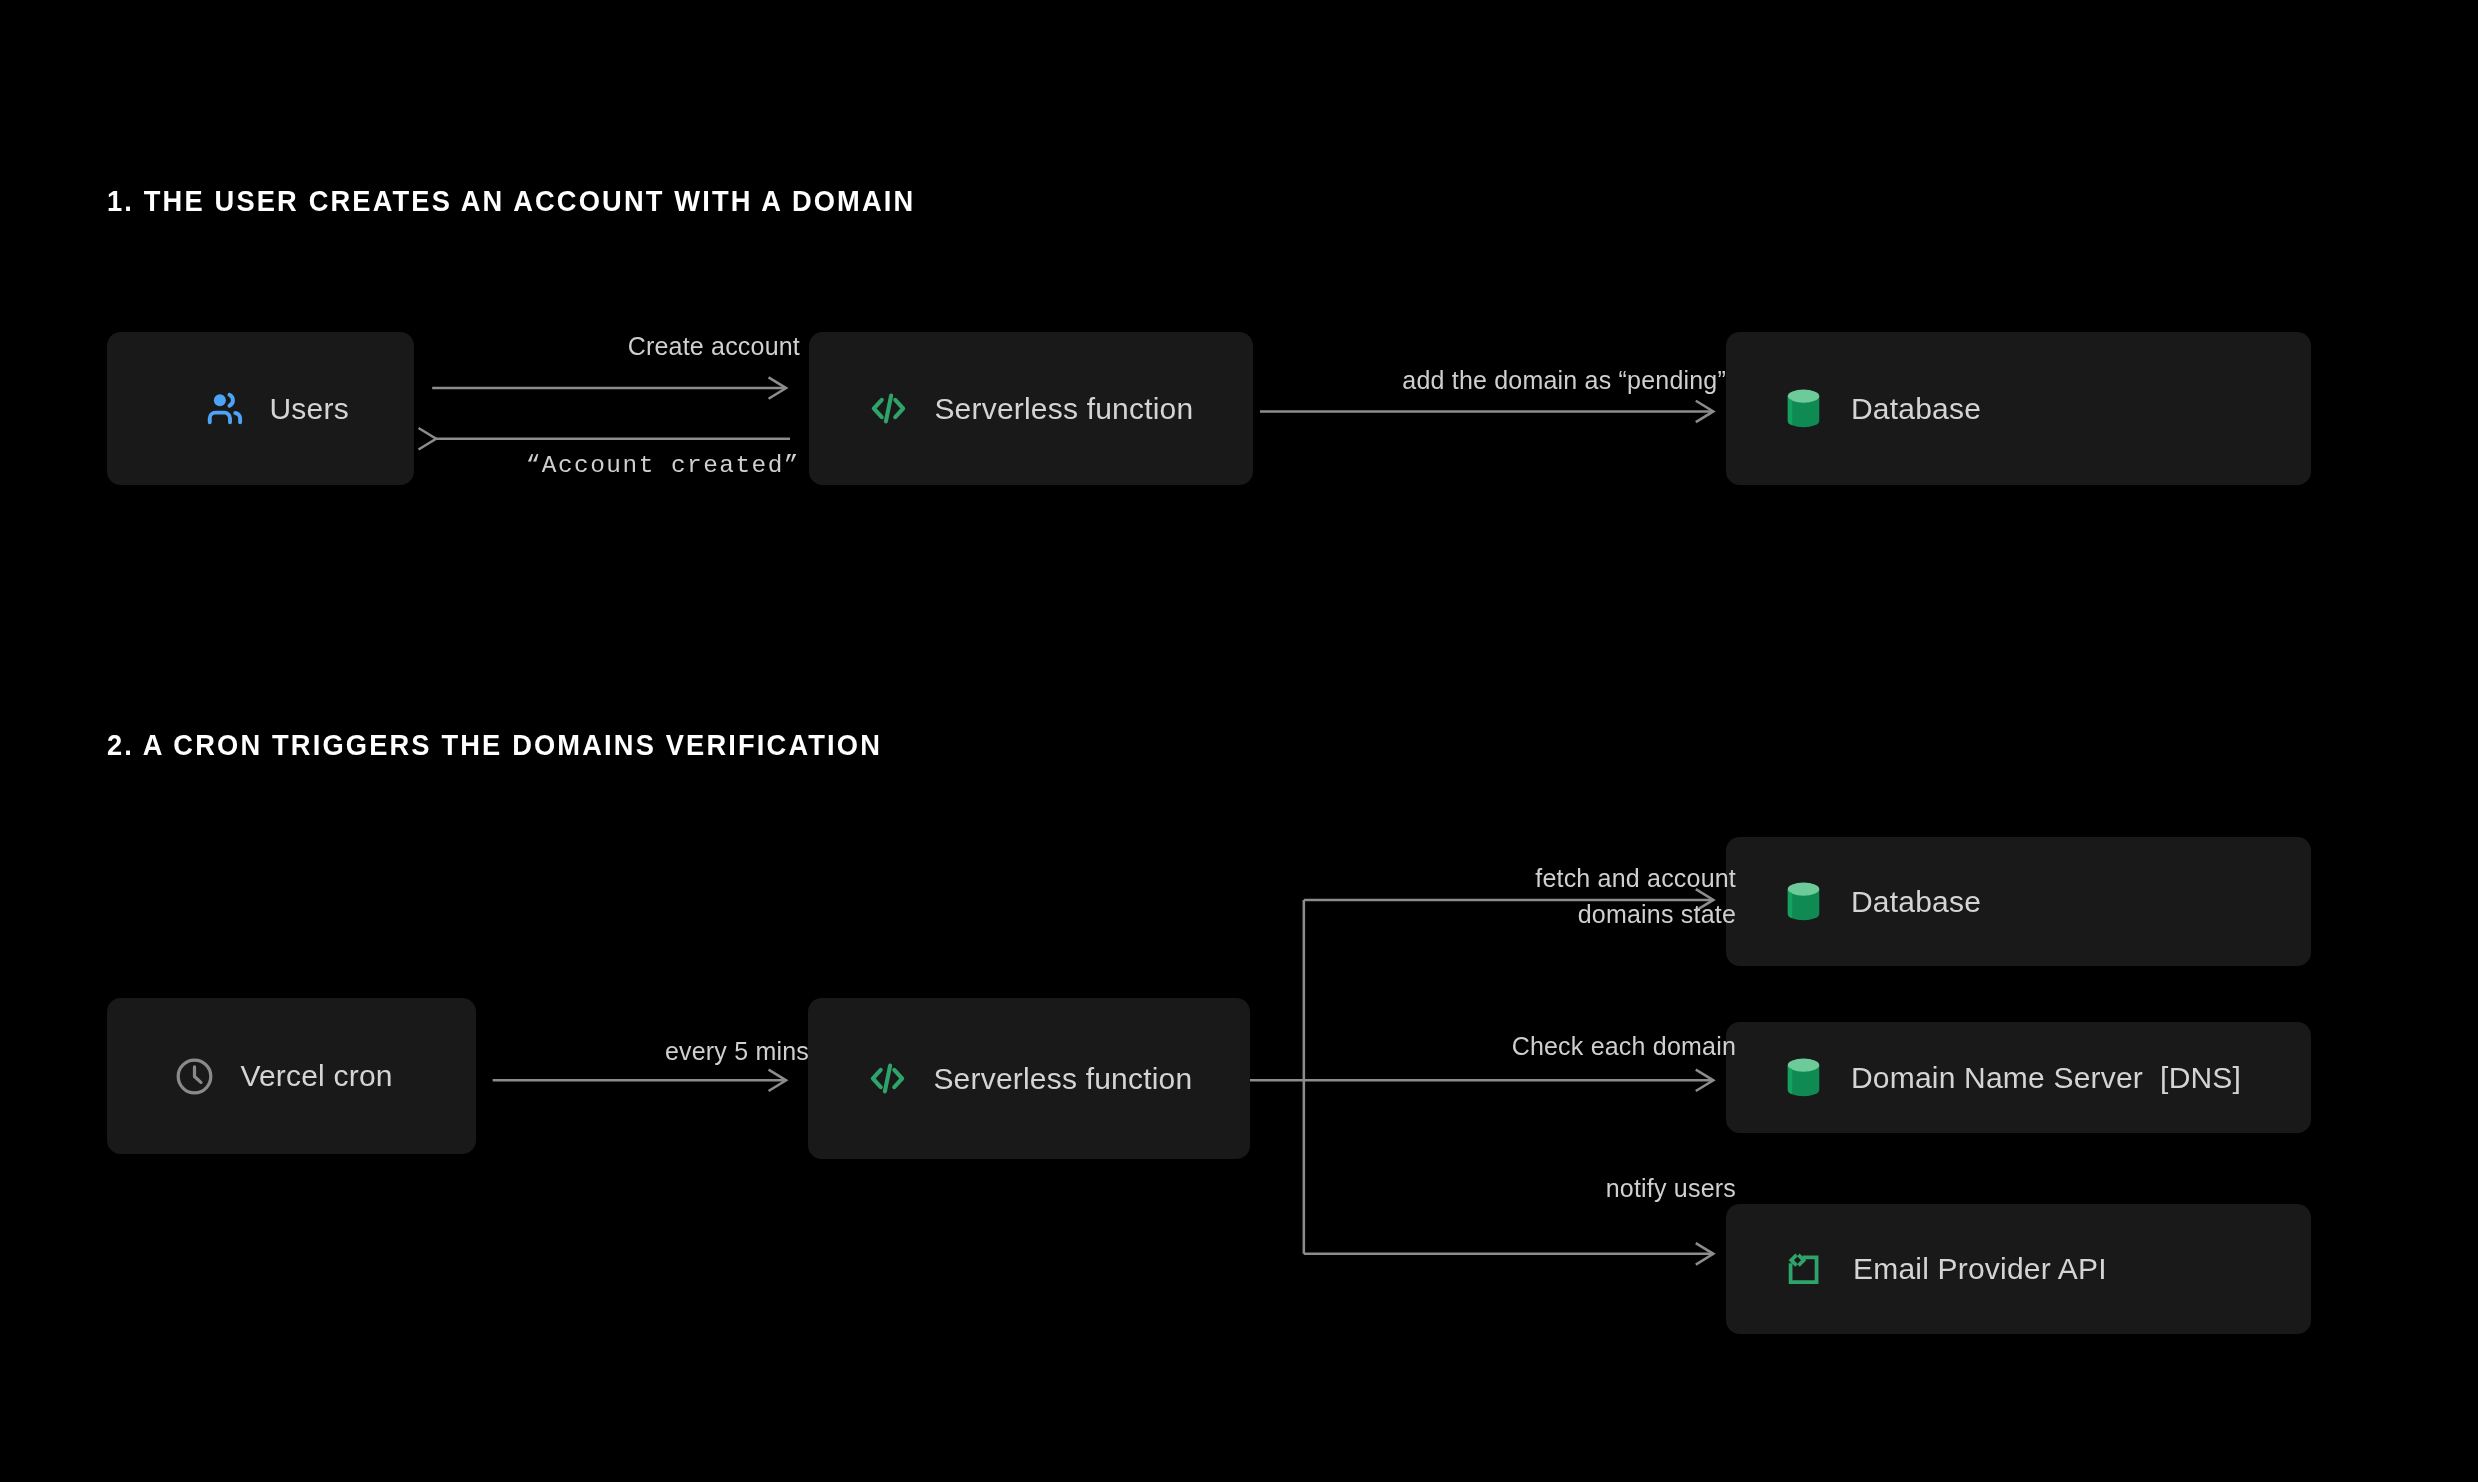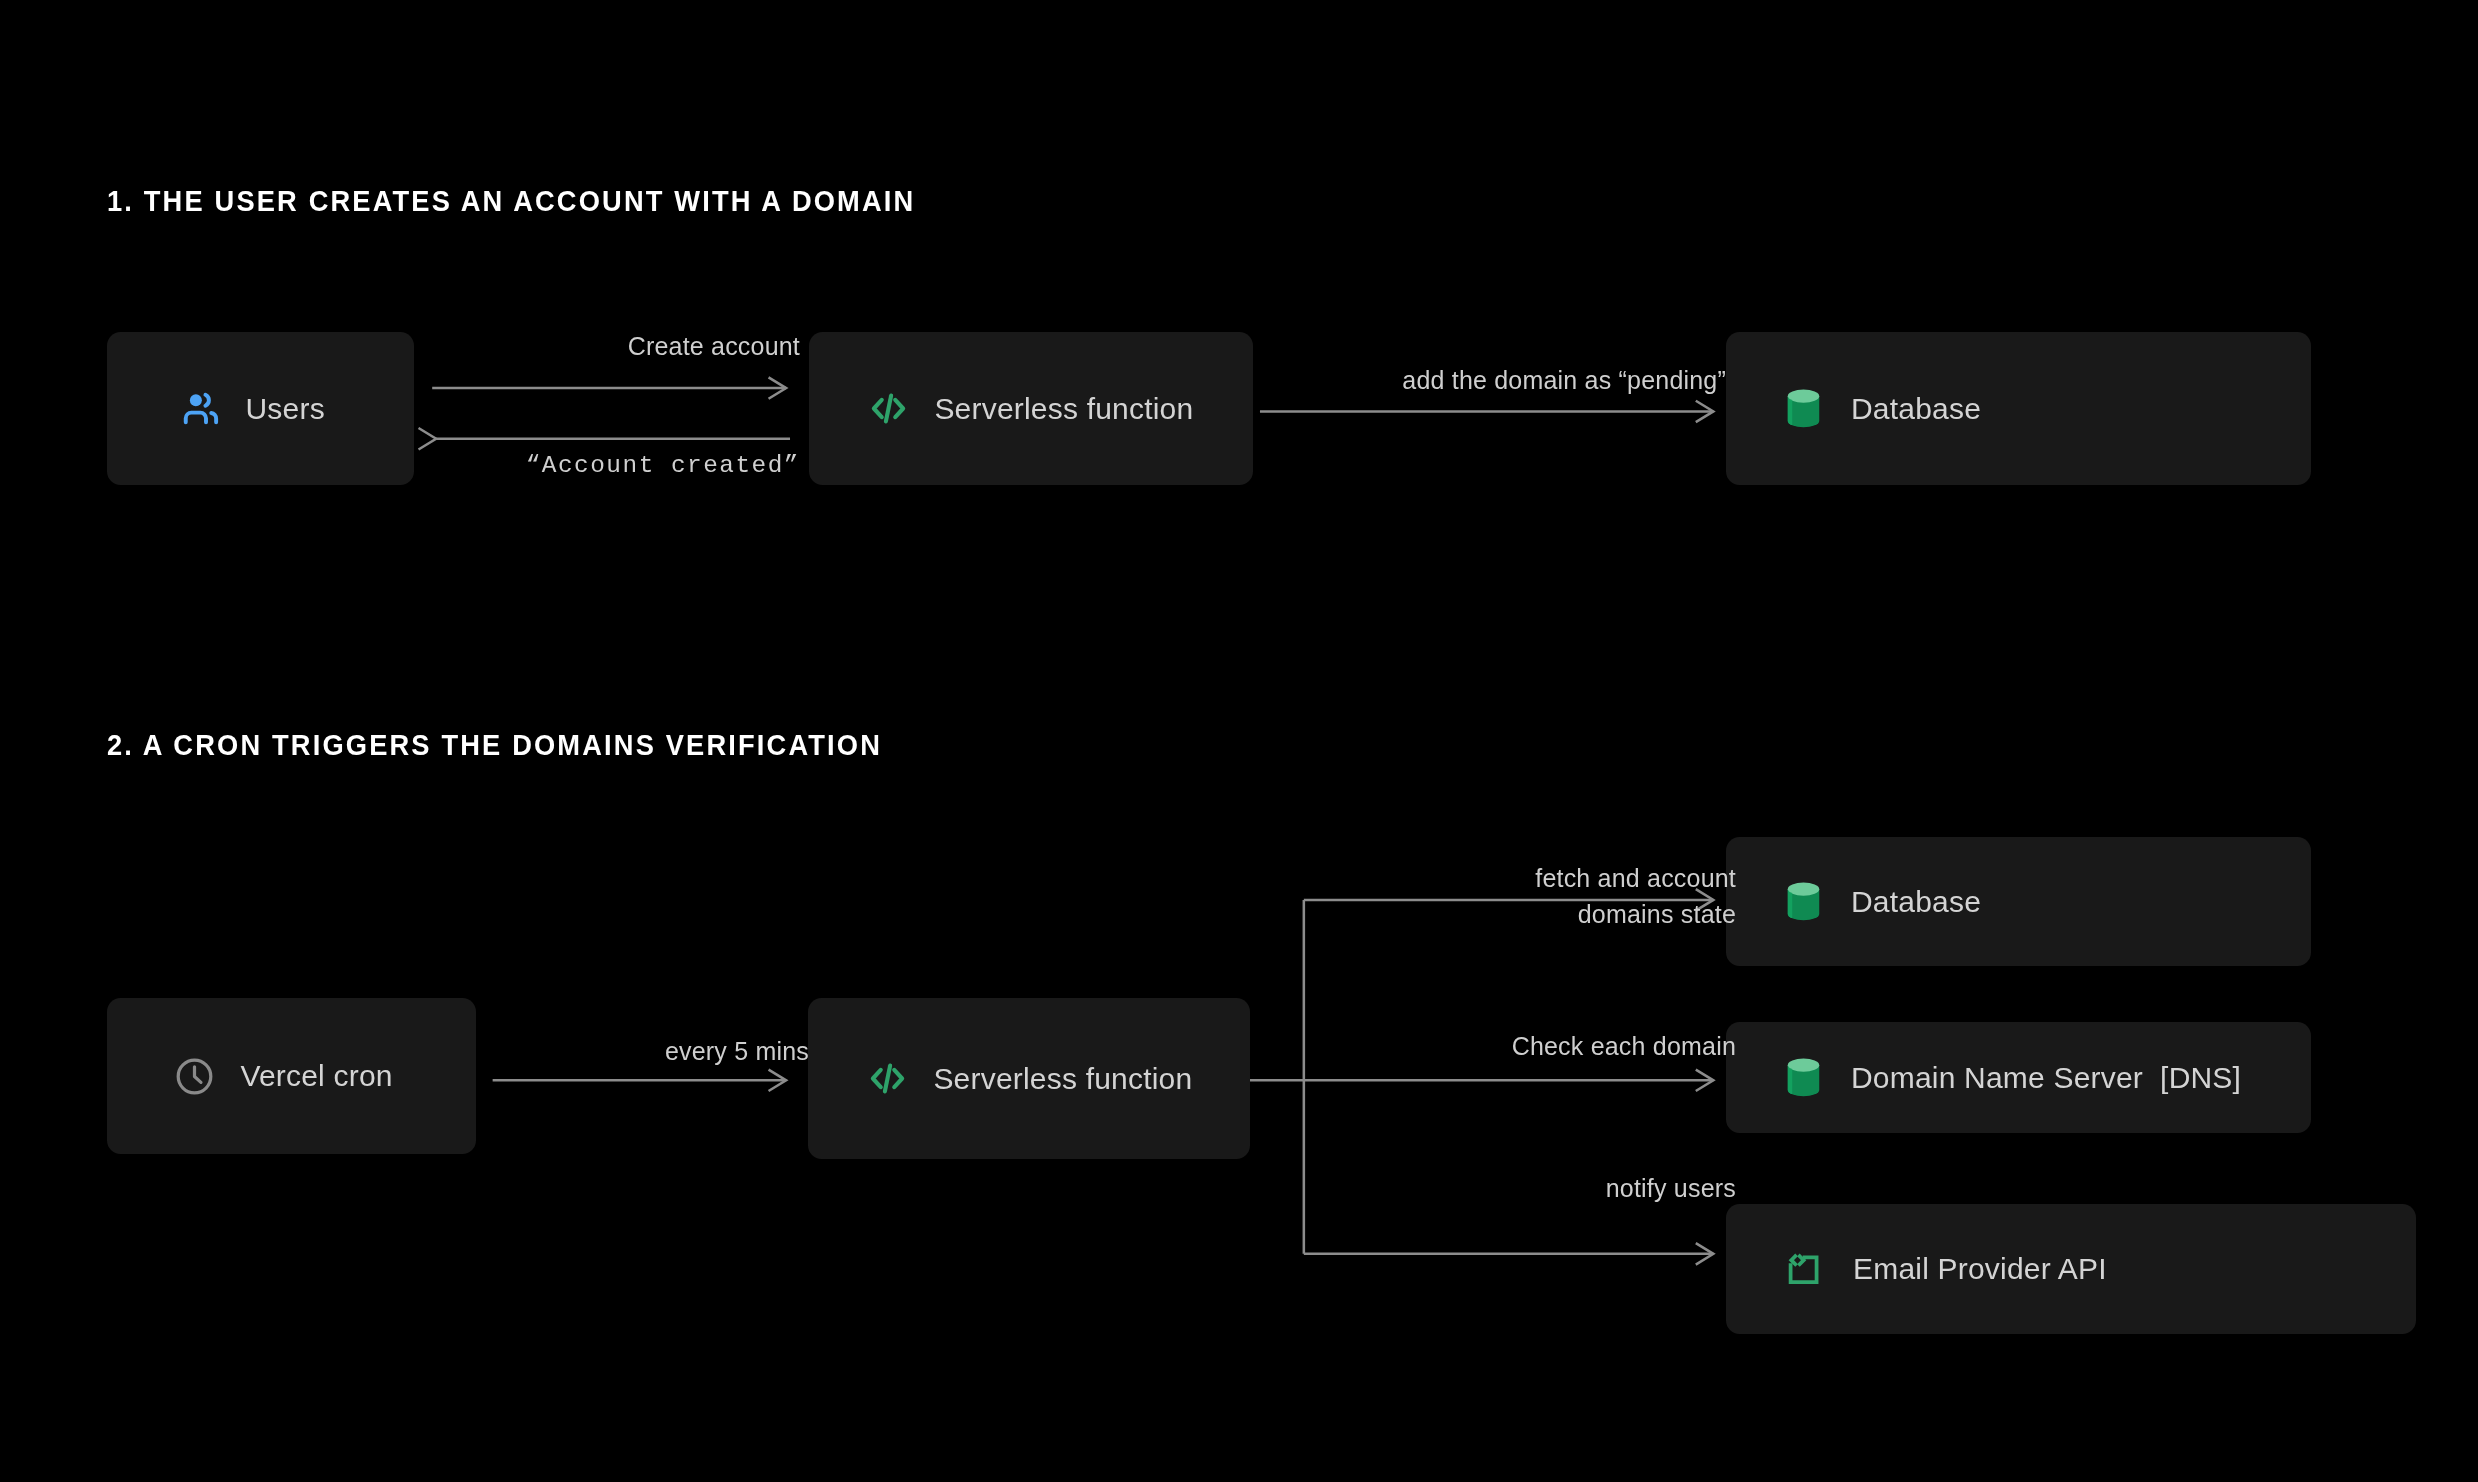--- a/index.html
+++ b/index.html
@@ -53,23 +53,23 @@
   .node-icon svg{display:block;overflow:visible;}
 
   
   #node-users           {left:107px; top:332px;  width:307px; height:153px;}
   #node-serverless-1    {left:809px; top:332px;  width:444px; height:153px;}
   #node-database-1      {left:1726px;top:332px;  width:585px; height:153px;}
   #node-vercel-cron     {left:107px; top:998px; width:369px; height:156px;}
   #node-serverless-2    {left:808px; top:998px; width:442px; height:161px;}
   #node-database-2      {left:1726px;top:837px;  width:585px; height:129px;}
   #node-dns             {left:1726px;top:1022px; width:585px; height:111px;}
-  #node-email-api       {left:1726px;top:1204px; width:690px; height:130px;}
-
-  #node-users .node-inner{padding-left:72px;}
+  #node-email-api       {left:1726px;top:1204px; width:585px; height:130px;}
+
+  #node-users .node-inner{padding-left:96px;}
   #node-vercel-cron .node-inner{padding-left:65px;gap:23.4px;}
   #node-database-1 .node-inner,
   #node-database-2 .node-inner,
   #node-dns .node-inner{padding-left:55px;gap:25px;}
   #node-email-api .node-inner{padding-left:55px;gap:27px;}
   #node-serverless-1 .node-inner,
   #node-serverless-2 .node-inner{padding-left:57px;gap:23.4px;}
 
   
   .edge-label{

